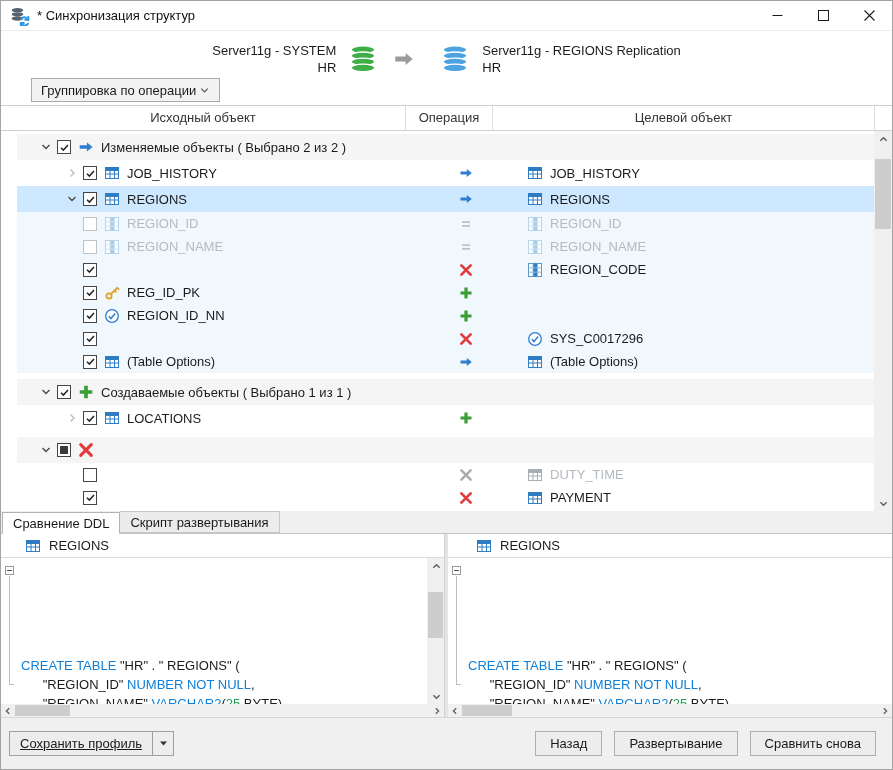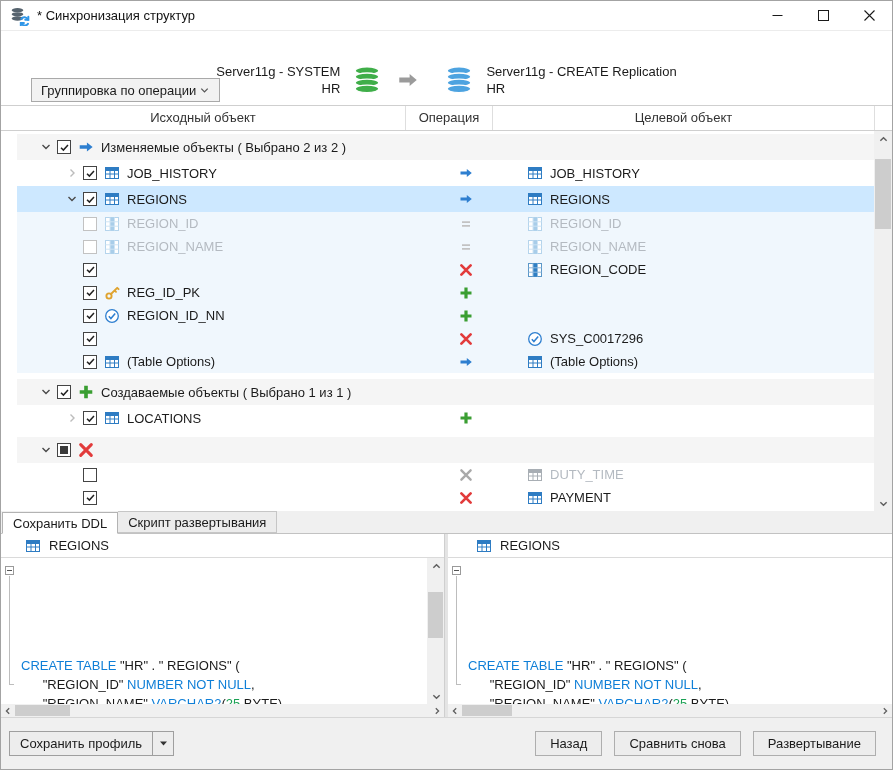--- a/index.html
+++ b/index.html
@@ -10,21 +10,21 @@
   .titlebar { height:30px; display:flex; align-items:center; padding-left:9px; background:#fff; border-bottom:1px solid #ececec;text-align:right; }
   .titlebar .app-ico { width:20px; height:20px; margin-right:7px; }
   .titlebar .app-ico svg { width:20px; height:20px; display:block; }
   .title-text { font-size:13px; color:#111; }
   .win-controls { margin-left:auto; display:flex; height:100%; }
   .win-btn { width:46px; height:100%; display:flex; align-items:center; justify-content:center; }
   .win-btn svg { width:11px; height:11px; display:block; }
 
   
   .conn-header { height:74px; position:relative; background:#fff; }
-  .conn-center { position:absolute; left:0; right:0; top:11px; display:flex; justify-content:center; align-items:center;margin-top:21px; }
+  .conn-center { position:absolute; left:0; right:0; top:11px; display:flex; justify-content:center; align-items:center; }
   .conn-src { text-align:right; line-height:17px; }
   .conn-tgt { text-align:left; line-height:17px; }
   .db-ico { margin:0 0 0 12px; }
   .db-ico svg { width:30px; height:28px; display:block; }
   .hdr-arrow { margin:0 10px 0 14px; }
   .hdr-arrow svg { width:24px; height:24px; display:block; }
   .db-ico.tgt { margin:0 12px 0 14px; }
   .group-btn { position:absolute; left:30px; top:47px; height:24px; padding:0 9px; background:#f2f2f2; border:1px solid #a9a9a9; display:flex; align-items:center; gap:3px; font-size:13px; color:#1b1b1b; font-family:inherit; }
   .group-btn svg { width:11px; height:11px; display:block; }
 
@@ -98,21 +98,21 @@
   .tk-pl { color:#1a1a1a; }
   .fold-box { position:absolute; left:4px; top:8px; width:9px; height:9px; border:1px solid #9a9a9a; background:#fff; z-index:3; }
   .fold-box:after { content:""; position:absolute; left:1px; right:1px; top:3px; height:1px; background:#555; }
   .fold-line { position:absolute; left:8px; top:18px; width:1px; height:108px; background:#bdbdbd; }
   .fold-corner { position:absolute; left:8px; top:126px; width:5px; height:1px; background:#bdbdbd; }
   .panel .vscroll.code-vs { top:0; bottom:0; width:17px; }
 
   
   .footer { height:52px; background:#f0f0f0; border-top:1px solid #d6d6d6; position:relative; }
   .btn { height:25px; background:#ededed; border:1px solid #aeaeae; font-size:13px; font-family:inherit; color:#1b1b1b; display:flex; align-items:center; justify-content:center; padding:1px 14px; }
-  .save-split { position:absolute; left:8px; top:13px; display:flex; align-items:stretch; height:25px; background:#ededed; border:1px solid #9f9f9f; }
+  .save-split { position:absolute; left:8px; top:13px; display:flex; align-items:stretch; height:25px; background:#ededed; border:1px solid #9f9f9f;text-decoration:underline; }
   .sp-main { padding:0 10px; display:flex; align-items:center; font-size:13px; }
   .sp-sep { width:1px; background:#9f9f9f; }
   .sp-arrow { width:20px; display:flex; align-items:center; justify-content:center; }
   .sp-arrow svg { width:9px; height:9px; display:block; }
   .footer-right { position:absolute; right:16px; top:13px; display:flex; gap:12px; }
   .btn.back { min-width:66px; }
 </style>
 </head>
 <body>
 
@@ -179,21 +179,21 @@
           <svg viewBox="0 0 26 26">
             <g fill="#4da3e0" stroke="#ffffff" stroke-width="1.2">
               <ellipse cx="13" cy="4.4" rx="11" ry="3.5"></ellipse>
               <ellipse cx="13" cy="10" rx="11" ry="3.5"></ellipse>
               <ellipse cx="13" cy="15.6" rx="11" ry="3.5"></ellipse>
               <ellipse cx="13" cy="21.2" rx="11" ry="3.5"></ellipse>
             </g>
           </svg>
         </span>
       <div class="conn-tgt">
-        <div>Server11g - CREATE Replication</div>
+        <div>Server11g - REGIONS Replication</div>
         <div>HR</div>
       </div>
     </div>
     <button class="group-btn">
       <span>Группировка по операции</span>
       <span>
           <svg viewBox="0 0 12 12">
             <path d="M2.5 4 L6 7.5 L9.5 4" stroke="#555" stroke-width="1.4" fill="none"></path>
           </svg>
         </span>
@@ -642,21 +642,21 @@
       <span class="vs-thumb" style="top:28px; height:70px;"></span>
       <span class="vs-btn down">
           <svg viewBox="0 0 10 10">
             <path d="M1.5 3.5 L5 7 L8.5 3.5" stroke="#5f5f5f" stroke-width="1.6" fill="none"></path>
           </svg>
         </span>
     </div>
   </div>
 
   <div class="tabsbar" id="tabsBar">
-      <button class="tab active">Сохранить DDL</button>
+      <button class="tab active">Сравнение DDL</button>
       <button class="tab ">Скрипт развертывания</button>
     </div>
 
   <div class="ddl">
     <div class="panel left">
       <div class="phead">
         <span class="ico">
             <svg viewBox="0 0 16 16">
               <rect x="1.5" y="2.5" width="13" height="11" fill="#fff" stroke="#2e7cc3"></rect>
               <rect x="1.5" y="2.5" width="13" height="3" fill="#2e7cc3" stroke="#2e7cc3"></rect>
@@ -738,18 +738,18 @@
       <span class="sp-main">Сохранить профиль</span>
       <span class="sp-sep"></span>
       <span class="sp-arrow">
           <svg viewBox="0 0 9 9">
             <path d="M1 2.5 h7 L4.5 6.5 z" fill="#333"></path>
           </svg>
         </span>
     </div>
     <div class="footer-right">
       <button class="btn back">Назад</button>
+      <button class="btn">Развертывание</button>
       <button class="btn">Сравнить снова</button>
-      <button class="btn">Развертывание</button>
     </div>
   </div>
 
 </div>
 
 </body></html>

